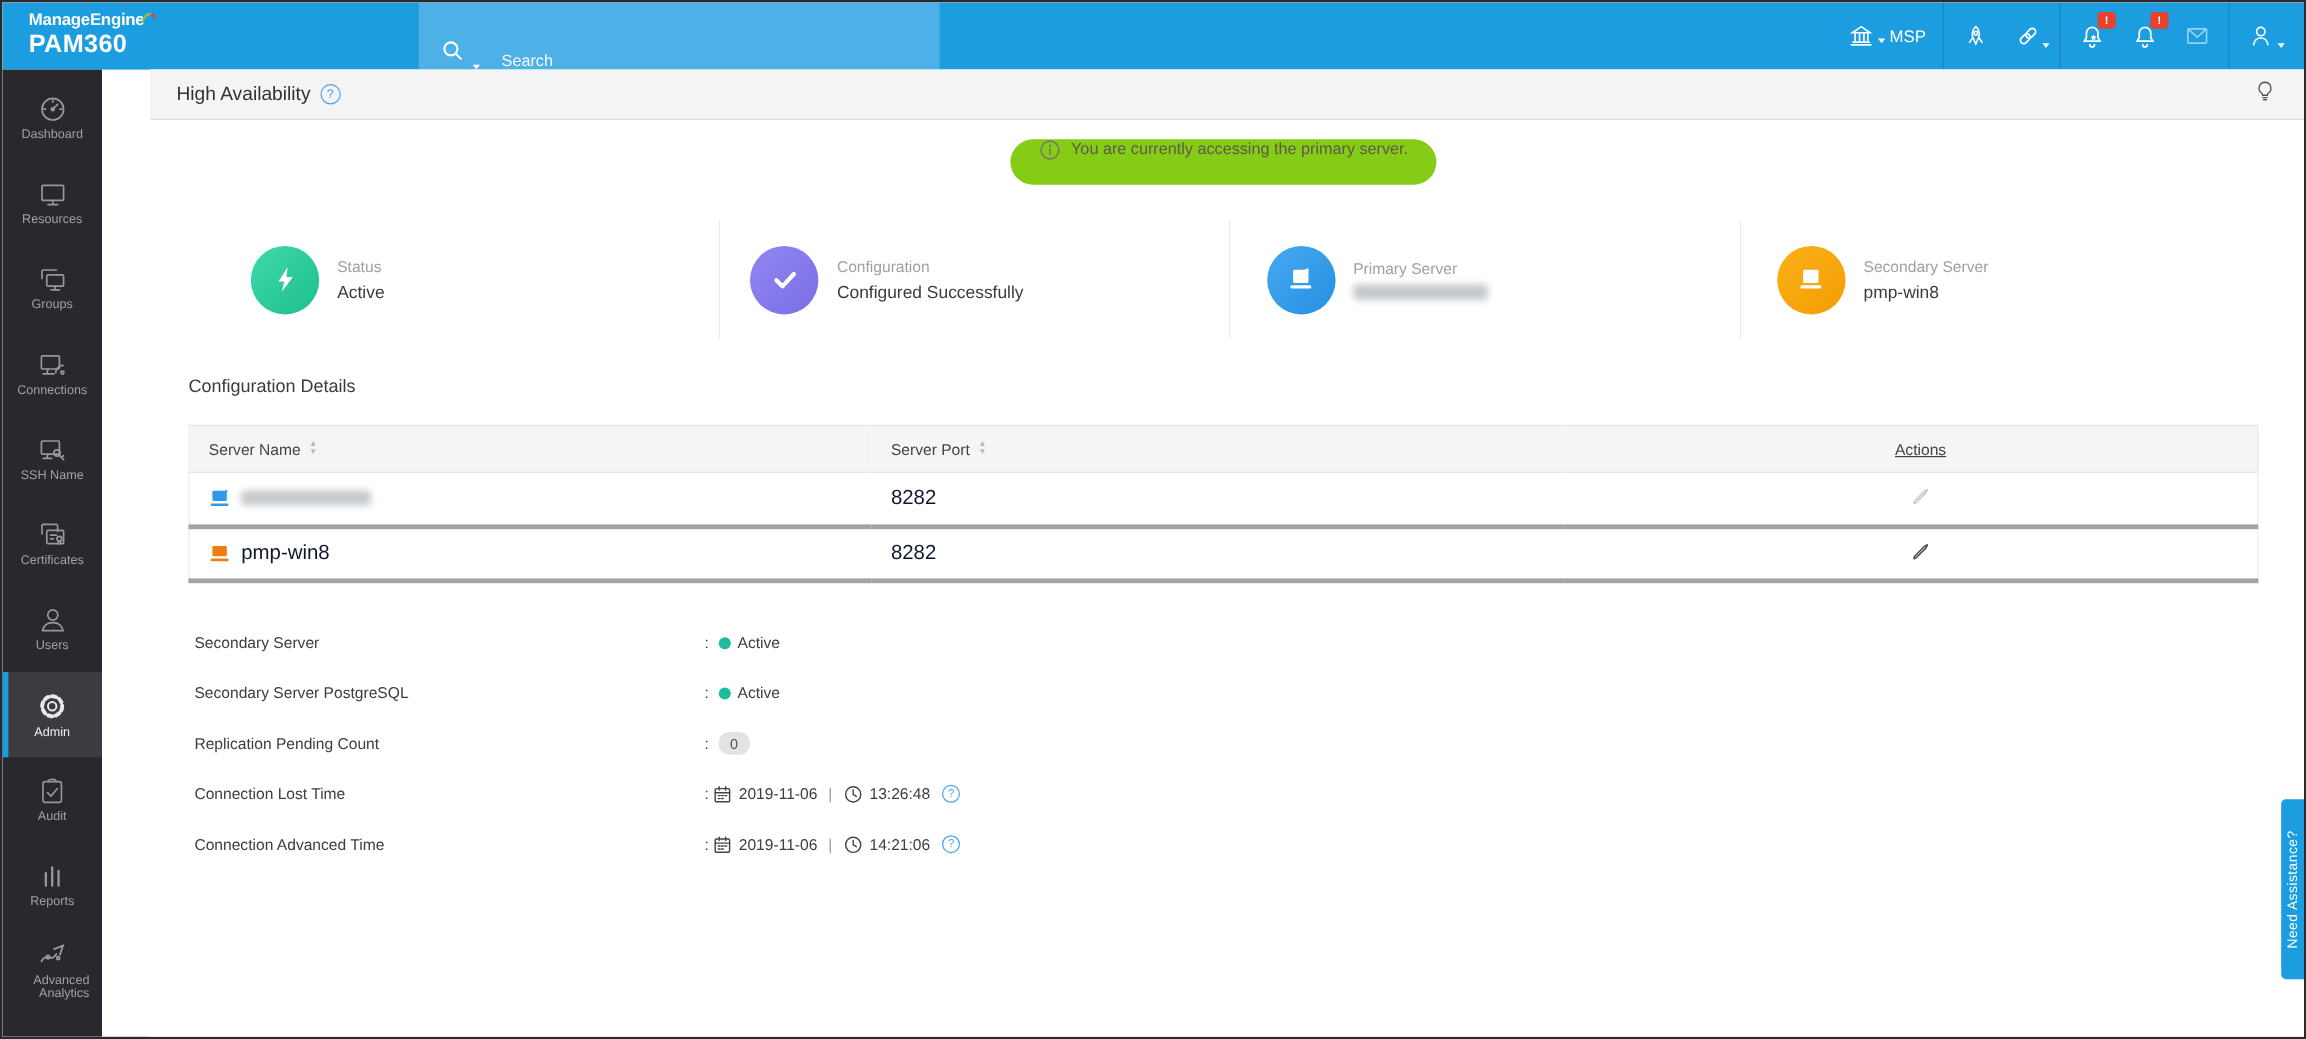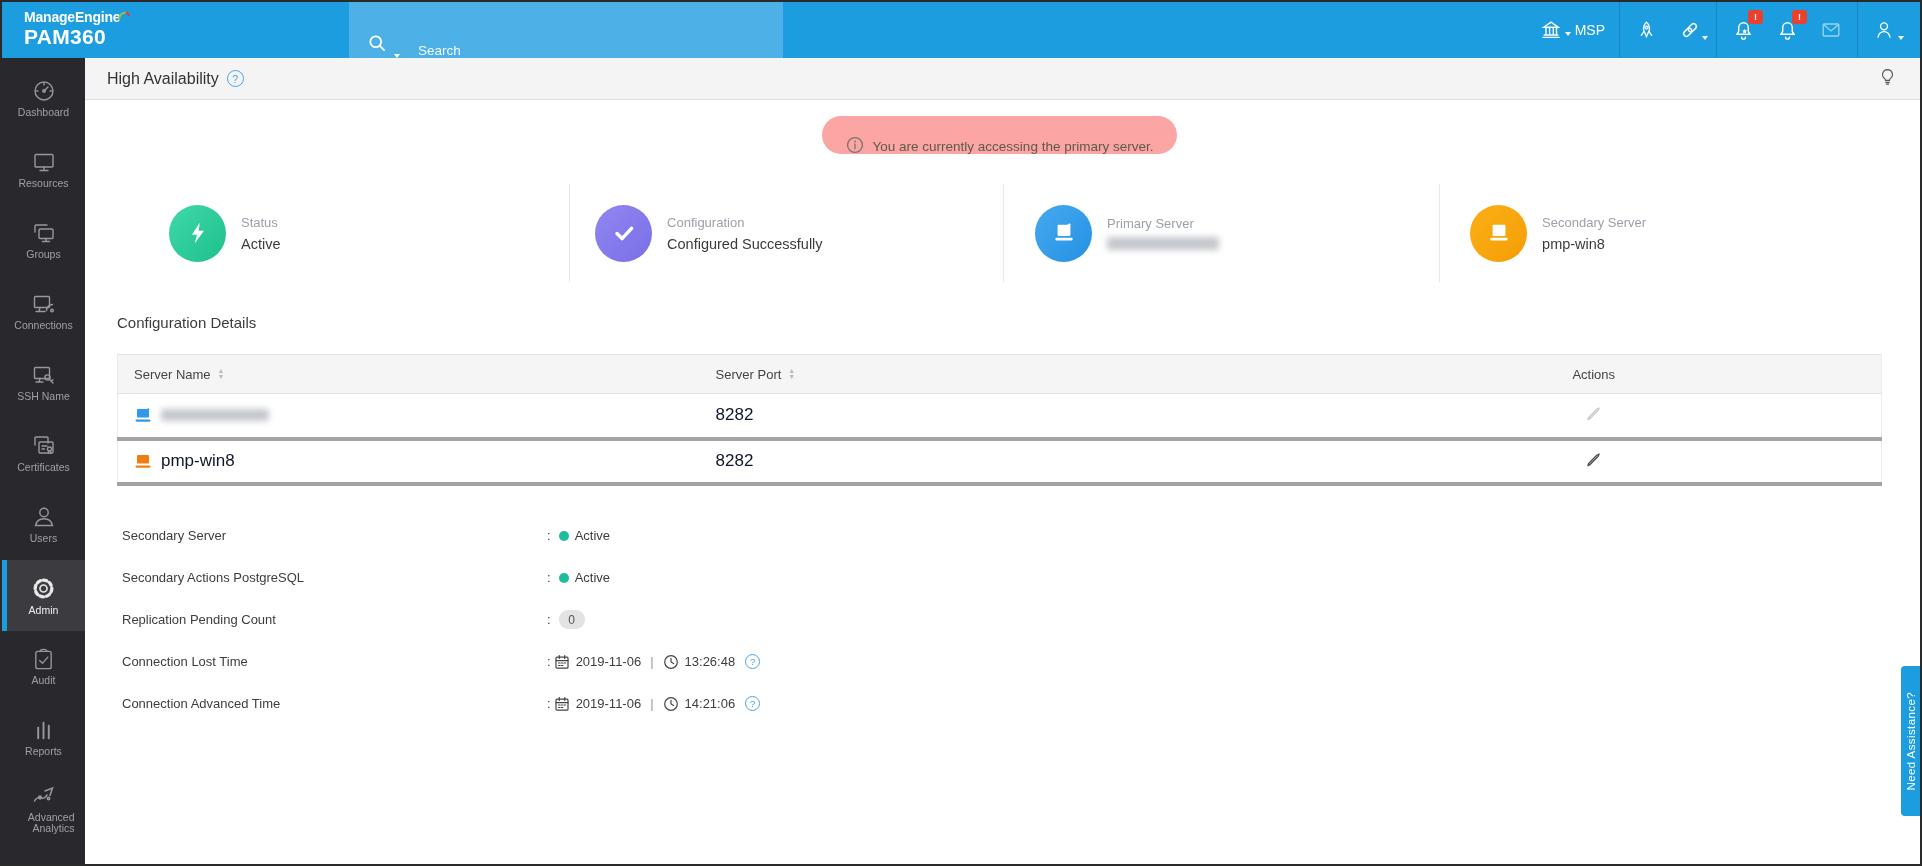--- a/index.html
+++ b/index.html
@@ -33,31 +33,31 @@
   .sidebar { width:83px; background:#29292d; padding-top:5px; flex:0 0 83px; }
   .side-item { height:71px; display:flex; flex-direction:column; align-items:center; justify-content:center; gap:3px; position:relative; cursor:pointer; }
   .side-item .lbl { font-size:10.5px; color:#9fa0a4; text-align:right; line-height:11.5px; }
   .side-item svg { stroke:#97989c; }
   .side-item.sel { background:#3b3b40; }
   .side-item.sel::before { content:""; position:absolute; left:0; top:0; bottom:0; width:5px; background:#1b9de0; }
   .side-item.sel .lbl { color:#f0f0f0; }
   .side-item.sel svg { stroke:#e8e8ea; }
 
   
-  .main { flex:1; display:flex; flex-direction:column; min-width:0; background:#fff; }
+  .main { flex:1; display:flex; flex-direction:column; min-width:0; background:#fff;margin-left:40px; }
   .page-header { height:42px; background:#f4f4f5; border-bottom:1px solid #dedede; display:flex; align-items:center; padding:0 24px 0 22px; flex:0 0 42px; }
   .page-title { font-size:16px; color:#333; }
   .help-circ { width:17px; height:17px; border:1px solid #4aa3e8; color:#4aa3e8; border-radius:50%; font-size:10.5px; display:inline-flex; align-items:center; justify-content:center; margin-left:8px; cursor:pointer; }
   .hdr-spacer { flex:1; }
 
   .content { flex:1; position:relative; padding:0 38px 0 32px; }
 
   
   .banner-row { display:flex; justify-content:center; margin-top:16px; }
-  .banner { background:#fca5a5; border-radius:19px; height:38px; display:flex; align-items:flex-end; gap:9px; padding:0 24px; font-size:13.5px; color:#5f594b; }
+  .banner { background:#84cc16; border-radius:19px; height:38px; display:flex; align-items:flex-start; gap:9px; padding:0 24px; font-size:13.5px; color:#5f594b; }
 
   
   .cards-row { display:flex; margin:30px -38px 0 -32px; height:98px; align-items:center; }
   .card { height:98px; display:flex; align-items:center; gap:15px; }
   .card + .card { border-left:1px solid #e8e8e8; }
   .card0 { width:485px; padding-left:84px; }
   .card1 { width:435px; padding-left:25px; }
   .card2 { width:437px; padding-left:31px; }
   .card3 { width:482px; padding-left:30px; }
   .card-ic { width:57px; height:57px; border-radius:50%; display:flex; align-items:center; justify-content:center; flex:0 0 57px; }
@@ -66,21 +66,21 @@
   .ic-blue   { background:linear-gradient(135deg,#47a9ef,#2491e4); }
   .ic-orange { background:linear-gradient(135deg,#fbb016,#f59d05); }
   .card-label { font-size:13px; color:#9ba1a8; margin-bottom:6px; }
   .card-value { font-size:14.5px; color:#3b3b3b; }
   .blurbar { width:112px; height:13px; background:#c4c7cb; border-radius:2px; filter:blur(3px); }
   .blurbar.sm { width:108px; height:12px; }
 
   
   .section-title { font-size:15px; color:#3c3c3c; margin-top:32px; }
   .ha-table { width:100%; border-collapse:collapse; margin-top:23px; }
-  .ha-table th { background:#f5f5f5; border-top:1px solid #e3e3e3; border-bottom:1px solid #e3e3e3; height:39px; text-align:left; font-weight:400; font-size:13px; color:#444; padding-left:16px; }
+  .ha-table th { background:#f5f5f5; border-top:1px solid #e3e3e3; border-bottom:1px solid #e3e3e3; height:39px; text-align:left; font-weight:400; font-size:13px; color:#444; padding-left:16px;text-decoration:underline; }
   .ha-table td { height:45px; border-bottom:4px solid #a3a3a3; font-size:17px; color:#0f172a; padding-left:16px; }
   .ha-table tr td:first-child, .ha-table tr th:first-child { border-left:1px solid #ebebeb; }
   .ha-table tr td:last-child, .ha-table tr th:last-child { border-right:1px solid #ebebeb;text-align:center; }
   .th-flex { display:inline-flex; align-items:center; gap:7px; }
   .sort { display:inline-flex; flex-direction:column; line-height:6px; font-size:7px; color:#b9b9b9; cursor:pointer; }
   .name-cell { display:flex; align-items:center; gap:8px; }
   .pencil { cursor:pointer; }
   .pencil.disabled { cursor:default; }
 
   
@@ -429,21 +429,21 @@
         </table>
 
         <div class="details">
           <div class="drow">
             <span class="dlabel">Secondary Server</span>
             <span class="dcolon">:</span>
             <span class="dot"></span>
             <span>Active</span>
           </div>
           <div class="drow">
-            <span class="dlabel">Secondary Actions PostgreSQL</span>
+            <span class="dlabel">Secondary Server PostgreSQL</span>
             <span class="dcolon">:</span>
             <span class="dot"></span>
             <span>Active</span>
           </div>
           <div class="drow">
             <span class="dlabel">Replication Pending Count</span>
             <span class="dcolon">:</span>
             <span class="pill0">0</span>
           </div>
           <div class="drow">

